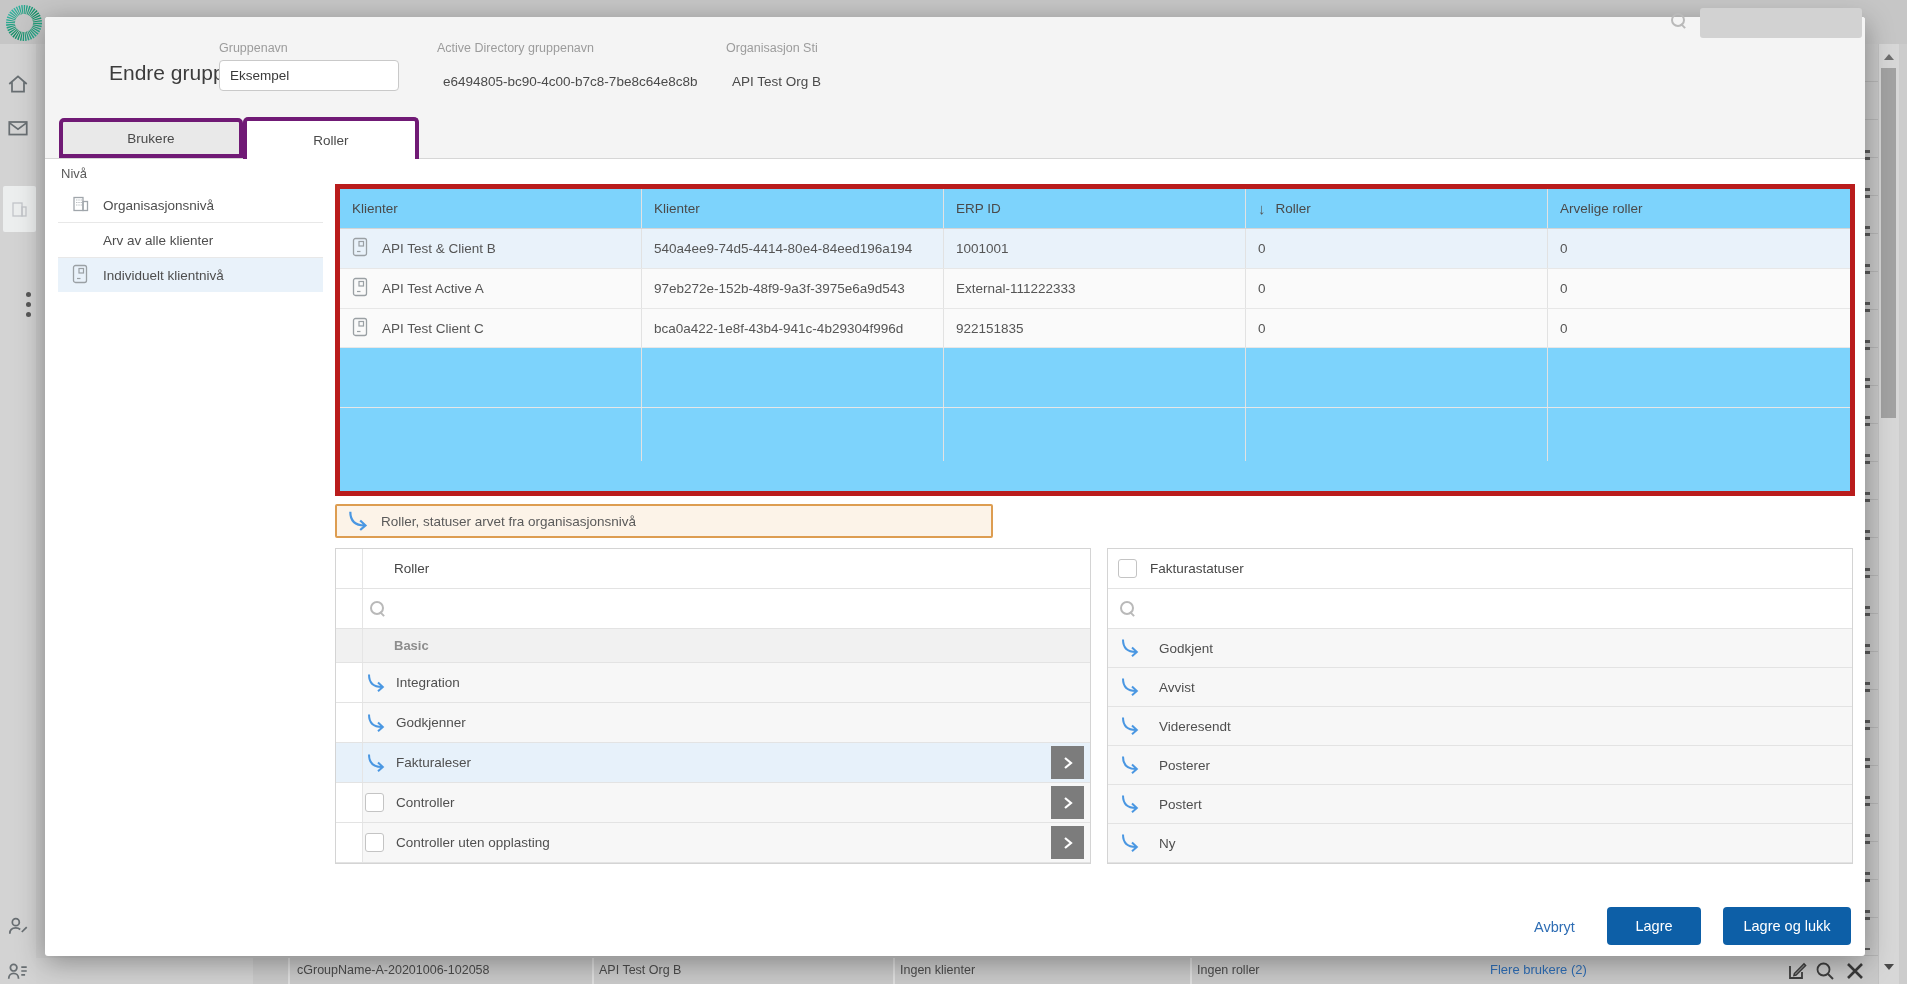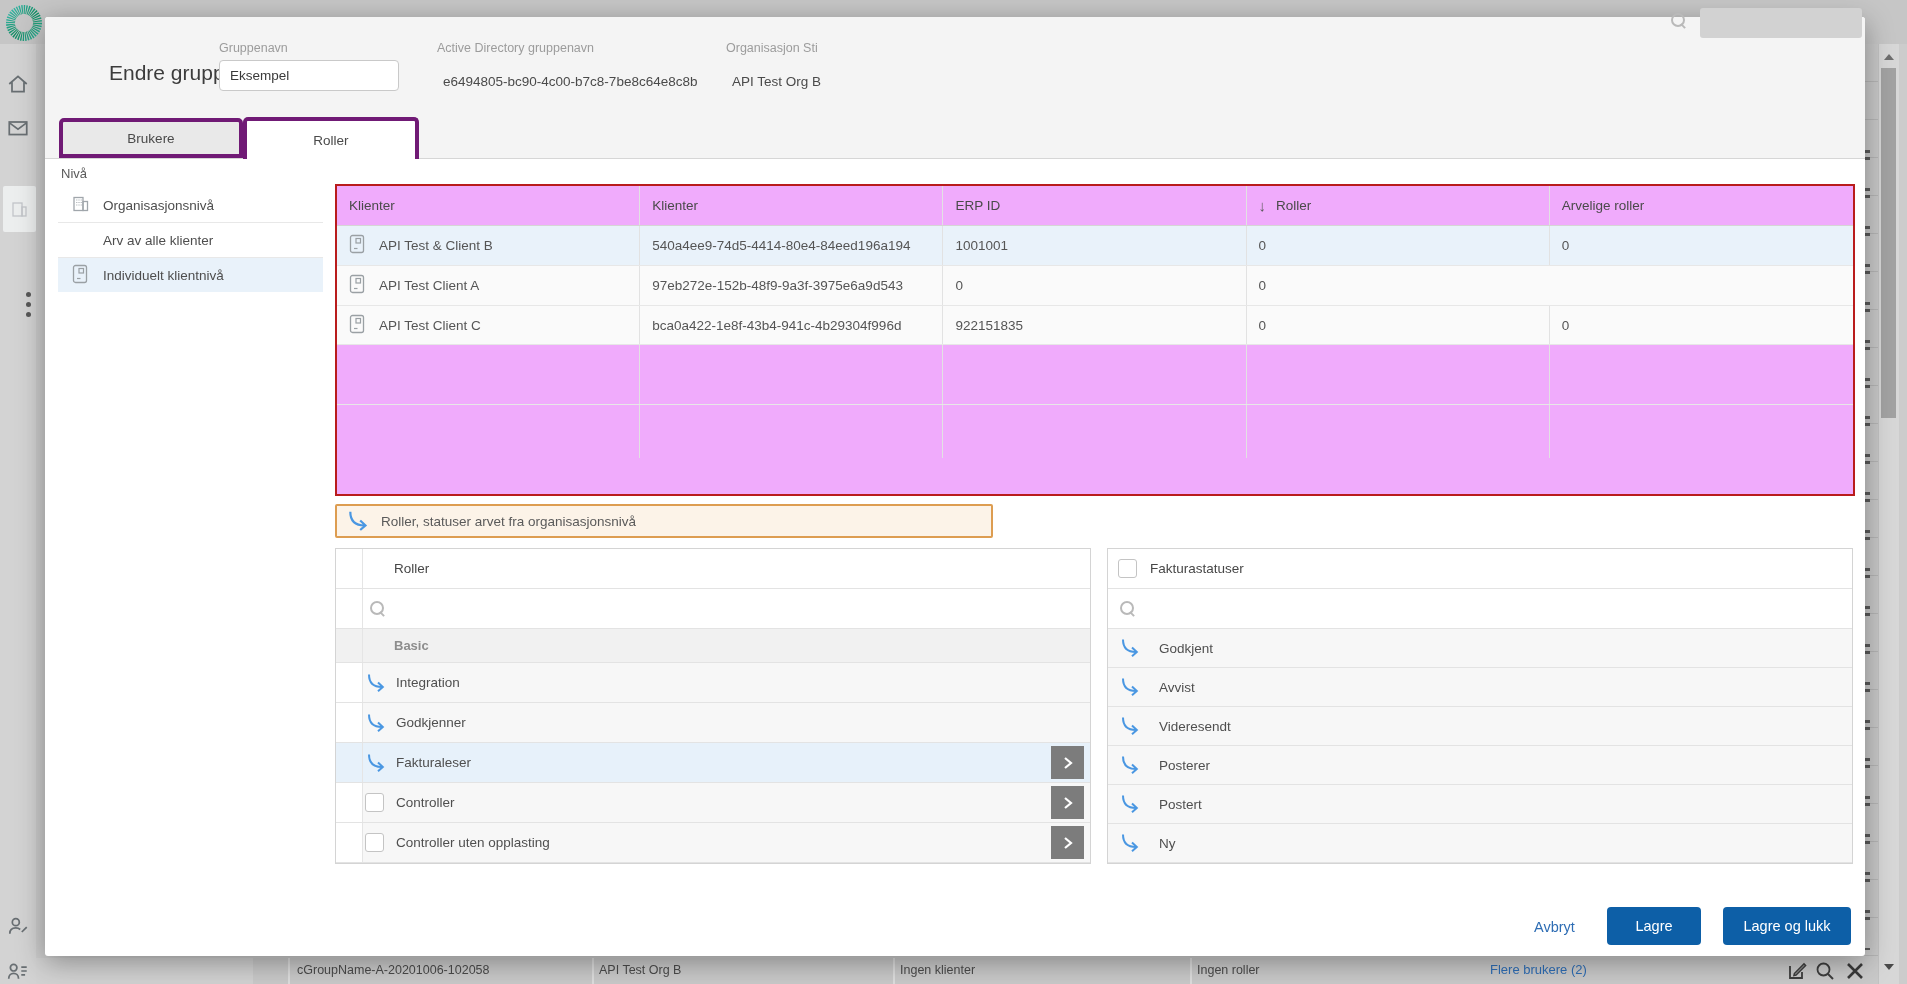--- a/index.html
+++ b/index.html
@@ -55,21 +55,21 @@
   .tab-inactive{left:14px;top:101px;width:184px;background:#e9e9e9;}
   .tab-active{left:198px;top:100px;width:176px;height:42px;background:#fff;border-bottom:none;z-index:2;}
   
   .nav-item{left:13px;width:265px;height:34px;display:flex;align-items:center;font-size:13.5px;color:#4e4e4e;}
   .nav-div{border-bottom:1px solid #e8e8e8;}
   .nav-sel{background:#e9f2fa;}
   .nav-item .ic{margin-left:14px;width:18px;flex:0 0 18px;}
   .nav-item .lbl{margin-left:13px;}
   .nav-item .lbl.noicon{margin-left:45px;}
   
-  .ctable{left:290px;top:167px;width:1520px;height:312px;border:2px solid #b91c1c;box-sizing:border-box;background:#f0abfc;}
+  .ctable{left:290px;top:167px;width:1520px;height:312px;border:5px solid #b91c1c;box-sizing:border-box;background:#7dd3fc;}
   .trow{display:flex;width:100%;box-sizing:border-box;}
   .tcell{width:20%;box-sizing:border-box;border-right:1px solid #e2e2e2;display:flex;align-items:center;
          padding-left:12px;font-size:13.5px;color:#555;overflow:hidden;white-space:nowrap;}
   .tcell:last-child{border-right:none;}
   .thead{height:40px;border-bottom:1px solid #d5d5d5;}
   .thead .tcell{color:#4a4a4a;}
   .tsearch{height:40px;border-bottom:1px solid #e2e2e2;}
   .tr-data{height:40px;border-bottom:1px solid #e7e7e7;background:#fafafa;}
   .tr-sel{background:#e9f2fa;}
   .t-empty{height:113px;position:relative;}
@@ -271,23 +271,24 @@
         <div class="tcell">0</div>
         <div class="tcell">0</div>
       </div>
       <div class="trow tr-data">
         <div class="tcell">
             <span class="cli-ic"><svg width="16" height="20" viewBox="0 0 16 20">
                 <rect x="1.5" y="1.5" width="13" height="17" rx="2" fill="none" stroke="#9aa0a4" stroke-width="1.3"></rect>
                 <rect x="7" y="4.5" width="4.5" height="4.5" fill="none" stroke="#9aa0a4" stroke-width="1.2"></rect>
                 <path d="M5 14.5 h3.5" stroke="#9aa0a4" stroke-width="1.2"></path>
               </svg></span>
-            <span>API Test Client A</span>
+            <span>API Test Active A</span>
           </div>
         <div class="tcell">97eb272e-152b-48f9-9a3f-3975e6a9d543</div>
+        <div class="tcell">External-111222333</div>
         <div class="tcell">0</div>
         <div class="tcell">0</div>
       </div>
       <div class="trow tr-data" style="height:39px;">
         <div class="tcell">
             <span class="cli-ic"><svg width="16" height="20" viewBox="0 0 16 20">
                 <rect x="1.5" y="1.5" width="13" height="17" rx="2" fill="none" stroke="#9aa0a4" stroke-width="1.3"></rect>
                 <rect x="7" y="4.5" width="4.5" height="4.5" fill="none" stroke="#9aa0a4" stroke-width="1.2"></rect>
                 <path d="M5 14.5 h3.5" stroke="#9aa0a4" stroke-width="1.2"></path>
               </svg></span>

